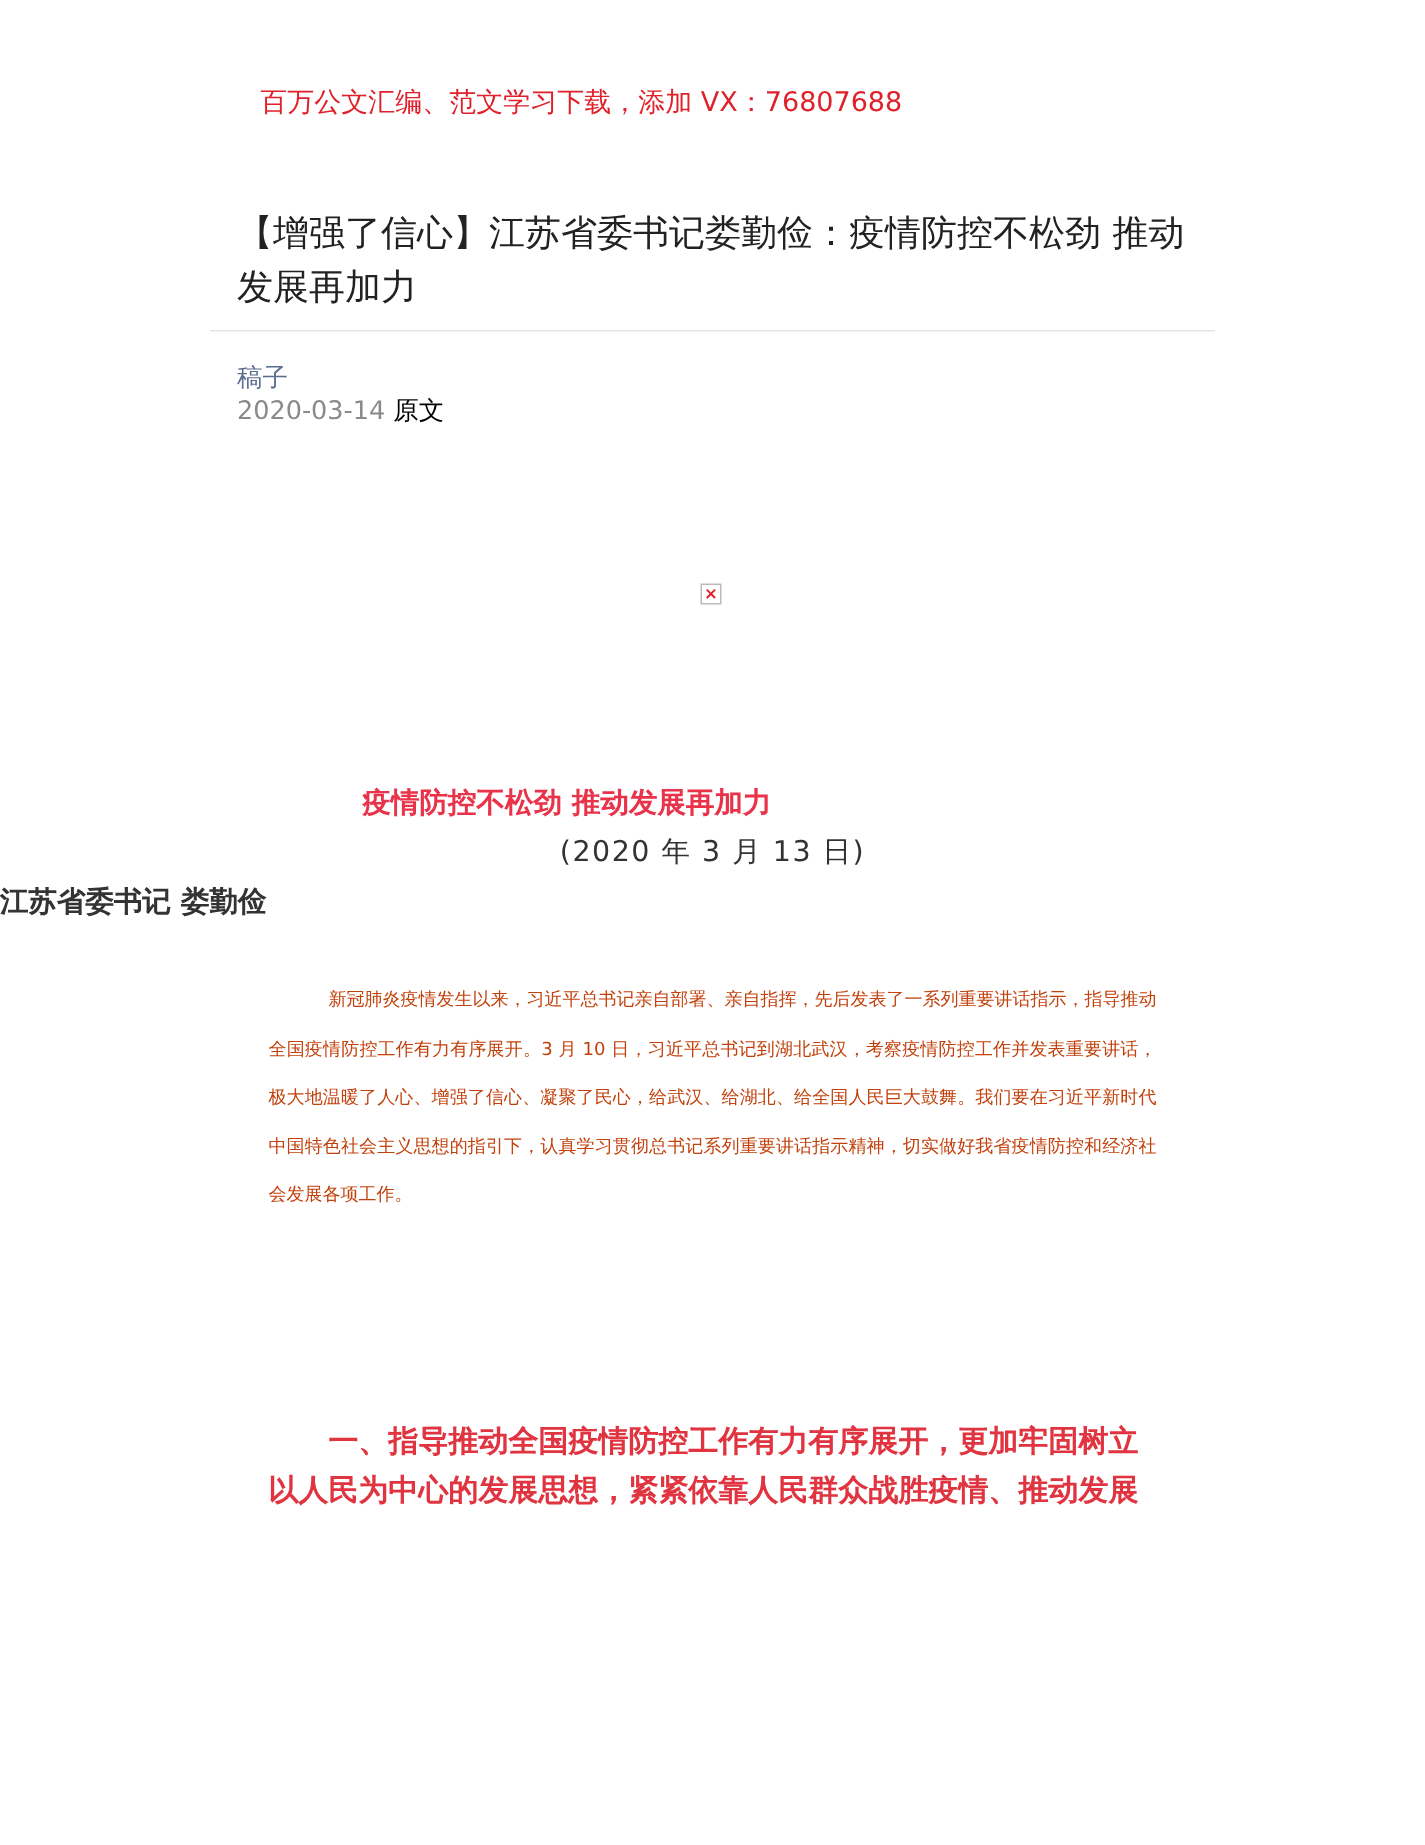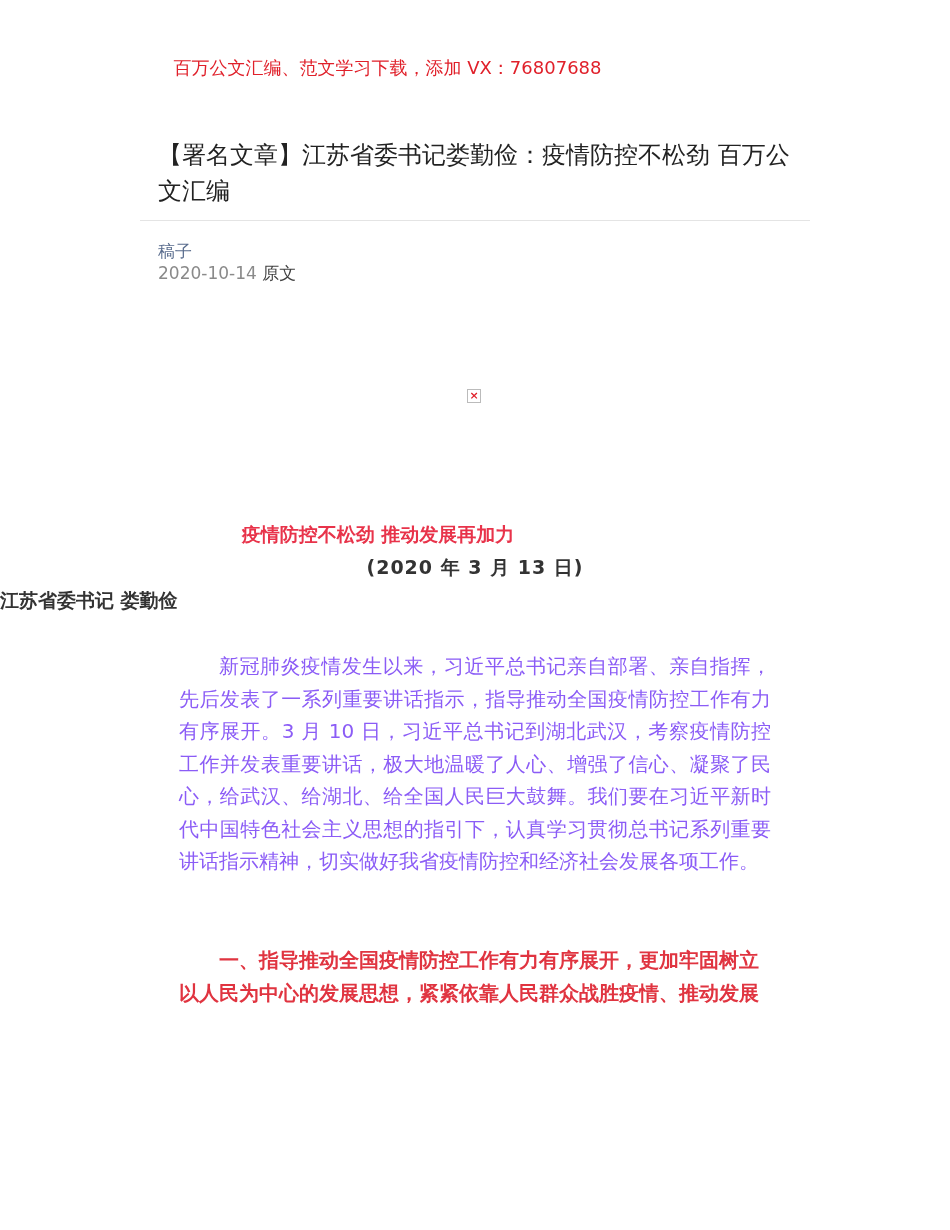--- a/index.html
+++ b/index.html
@@ -5,49 +5,49 @@
   html, body { margin: 0; padding: 0; background: #ffffff; }
   body { width: 950px; height: 1230px; position: relative; overflow: hidden;
          font-family: "DejaVu Sans", "Liberation Sans", sans-serif; }
   .banner { position: absolute; top: 56px; left: 0; width: 775px; text-align: center;
             color: #e0202a; font-size: 18px; letter-spacing: 0px; }
   .article-title { position: absolute; top: 137px; left: 158px; width: 640px;
                    font-size: 24px; line-height: 36px; color: #222222; font-weight: normal; margin: 0; }
   .divider { position: absolute; top: 220px; left: 140px; width: 670px; height: 1px; background: #e4e4e4; }
   .meta-author { position: absolute; top: 240px; left: 158px; font-size: 17px; color: #5a6d8e; }
   .meta-line { position: absolute; top: 262px; left: 158px; font-size: 17px; color: #8a8a8a; }
-  .meta-line .source-link { color: #404040; }
+  .meta-line .source-link { color: #000000; }
   .broken-image { position: absolute; top: 389px; left: 467px; width: 14px; height: 14px;
                   border: 1px solid #bbbbbb; box-sizing: border-box; background: #fff;
                   color: #e0202a; font-size: 11px; line-height: 12px; text-align: center; font-weight: bold; }
   .headline { position: absolute; top: 522px; left: 0; width: 756px; text-align: center;
               color: #e8334a; font-size: 19px; font-weight: bold; }
   .date-line { position: absolute; top: 555px; left: 0; width: 950px; text-align: center;
-               color: #333333; font-size: 19px; font-weight: bold; letter-spacing: 1px; }
+               color: #333333; font-size: 19px; font-weight: normal; letter-spacing: 1px; }
   .author-line { position: absolute; top: 588px; left: 0; width: 950px; text-align: left;
                  color: #333333; font-size: 19px; font-weight: bold; }
   .body-para { position: absolute; top: 650px; left: 179px; width: 592px;
-               font-size: 20px; line-height: 32.5px; color: #8b5cf6; text-indent: 40px;
+               font-size: 12px; line-height: 32.5px; color: #c2410c; text-indent: 40px;
                text-align: justify; margin: 0; }
   .section-heading { position: absolute; top: 944px; left: 179px; width: 592px;
                      font-size: 20px; line-height: 32.5px; color: #e03440; font-weight: bold;
                      text-indent: 40px; margin: 0; }
 </style>
 </head>
 <body>
 
 <div class="banner">百万公文汇编、范文学习下载，添加 VX：76807688</div>
 
-<h1 class="article-title">【署名文章】江苏省委书记娄勤俭：疫情防控不松劲 百万公文汇编</h1>
+<h1 class="article-title">【增强了信心】江苏省委书记娄勤俭：疫情防控不松劲 推动发展再加力</h1>
 
 <div class="divider"></div>
 
 <div class="meta-author">稿子</div>
 <div class="meta-line">
-  <span>2020-10-14</span>
+  <span>2020-03-14</span>
   <span class="source-link">原文</span>
 </div>
 
 <div class="broken-image">×</div>
 
 <div class="headline">疫情防控不松劲 推动发展再加力</div>
 <div class="date-line">(2020 年 3 月 13 日)</div>
 <div class="author-line">江苏省委书记 娄勤俭</div>
 
 <p class="body-para">新冠肺炎疫情发生以来，习近平总书记亲自部署、亲自指挥，先后发表了一系列重要讲话指示，指导推动全国疫情防控工作有力有序展开。3 月 10 日，习近平总书记到湖北武汉，考察疫情防控工作并发表重要讲话，极大地温暖了人心、增强了信心、凝聚了民心，给武汉、给湖北、给全国人民巨大鼓舞。我们要在习近平新时代中国特色社会主义思想的指引下，认真学习贯彻总书记系列重要讲话指示精神，切实做好我省疫情防控和经济社会发展各项工作。</p>

